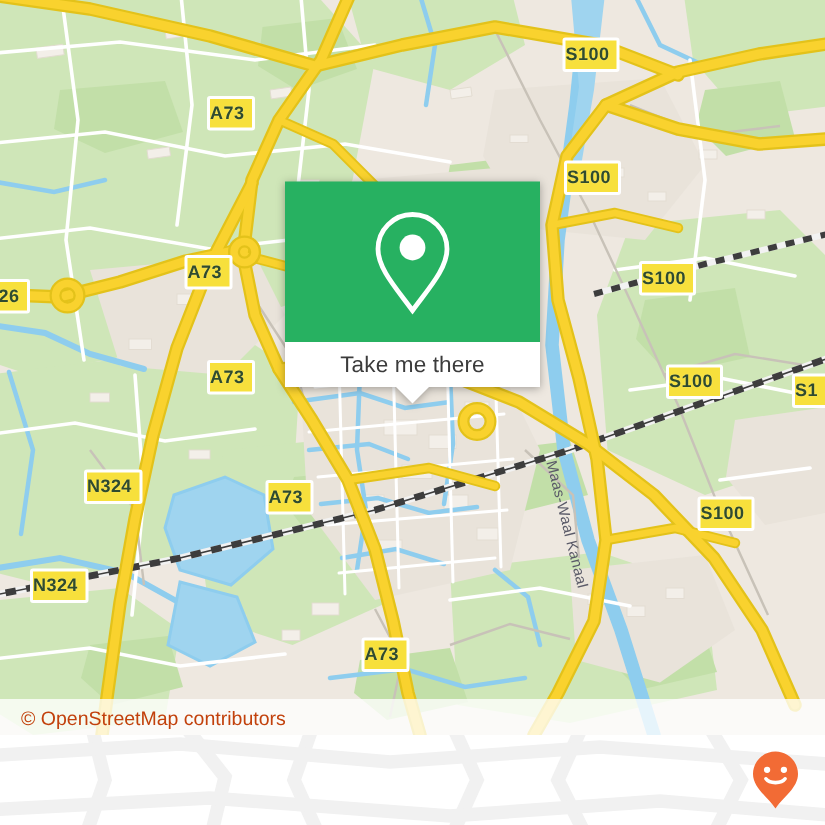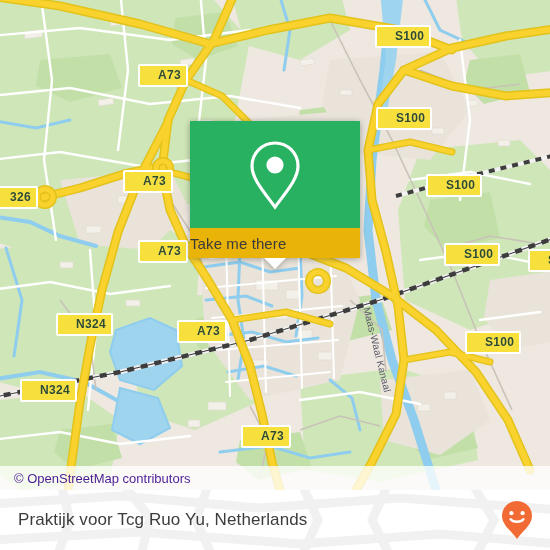--- a/index.html
+++ b/index.html
@@ -36,21 +36,21 @@
   .shield {
     position: absolute;
     background: #f7e03c;
     border: 2px solid #ffffff;
     border-radius: 2px;
     color: #2f4b2f;
     font-family: "Liberation Sans", sans-serif;
     font-size: 12px;
     font-weight: bold;
     line-height: 1;
-    padding: 3px 5px 4px 18px;
+    padding: 3px 5px 4px 0;
     letter-spacing: 0.3px;
     white-space: nowrap;
     box-sizing: border-box;
     text-shadow: 0 0 1px rgba(255,255,255,0.35);
   }
 
   
   .water-label {
     position: absolute;
     color: #5a5a68;
@@ -62,21 +62,21 @@
   }
 
   
   .osm-attrib {
     position: absolute;
     left: 0;
     top: 466px;
     width: 550px;
     height: 24px;
     background: rgba(255,255,255,0.78);
-    color: #4c1d95;
+    color: #c2410c;
     font-family: "Liberation Sans", sans-serif;
     font-size: 13px;
     display: flex;
     align-items: center;
     padding-left: 14px;
     box-sizing: border-box;
   }
 
   
   .popup {
@@ -87,25 +87,25 @@
     filter: drop-shadow(0 1px 3px rgba(0,0,0,0.32));
   }
   .popup-top {
     background: #27b161;
     height: 107px;
     display: flex;
     align-items: center;
     justify-content: center;
   }
   .popup-bottom {
-    background: #eab308;
+    background: #ffffff;
     height: 30px;
     display: flex;
     align-items: center;
-    justify-content: flex-start;
+    justify-content: center;
   }
   .popup-label {
     color: #3b3b3b;
     font-family: "Liberation Sans", sans-serif;
     font-size: 15px;
     letter-spacing: 0.1px;
   }
   .popup-tail {
     position: absolute;
     left: 50%;
@@ -431,21 +431,20 @@
         <path d="M60 -10 L70 30 L56 70"></path>
         <path d="M120 -10 L150 28 L140 70"></path>
         <path d="M210 -10 L196 30 L214 70"></path>
         <path d="M300 -10 L318 30 L300 70"></path>
         <path d="M390 -10 L372 30 L392 70"></path>
         <path d="M470 -10 L494 30 L474 70"></path>
         <path d="M-10 14 L120 6 L260 18 L400 8 L560 20"></path>
         <path d="M-10 50 L140 42 L300 54 L440 44 L560 54"></path>
       </g>
     </svg>
-    <div class="footer-title">Praktijk voor Tcg Ruo Yu, Netherlands</div>
     <div class="footer-brand">
       <svg width="34" height="40" viewBox="0 0 34 40">
         <path d="M17 1 C8.7 1 2 7.7 2 16 C2 25.2 12 31.5 17 39 C22 31.5 32 25.2 32 16 C32 7.7 25.3 1 17 1 Z" fill="#f26b35"></path>
         <circle cx="11.4" cy="13.2" r="2.1" fill="#ffffff"></circle>
         <circle cx="22.6" cy="13.2" r="2.1" fill="#ffffff"></circle>
         <path d="M10.6 19.2 C13 22.6 21 22.6 23.4 19.2" fill="none" stroke="#ffffff" stroke-width="2.4" stroke-linecap="round"></path>
       </svg>
     </div>
   </div>
 

